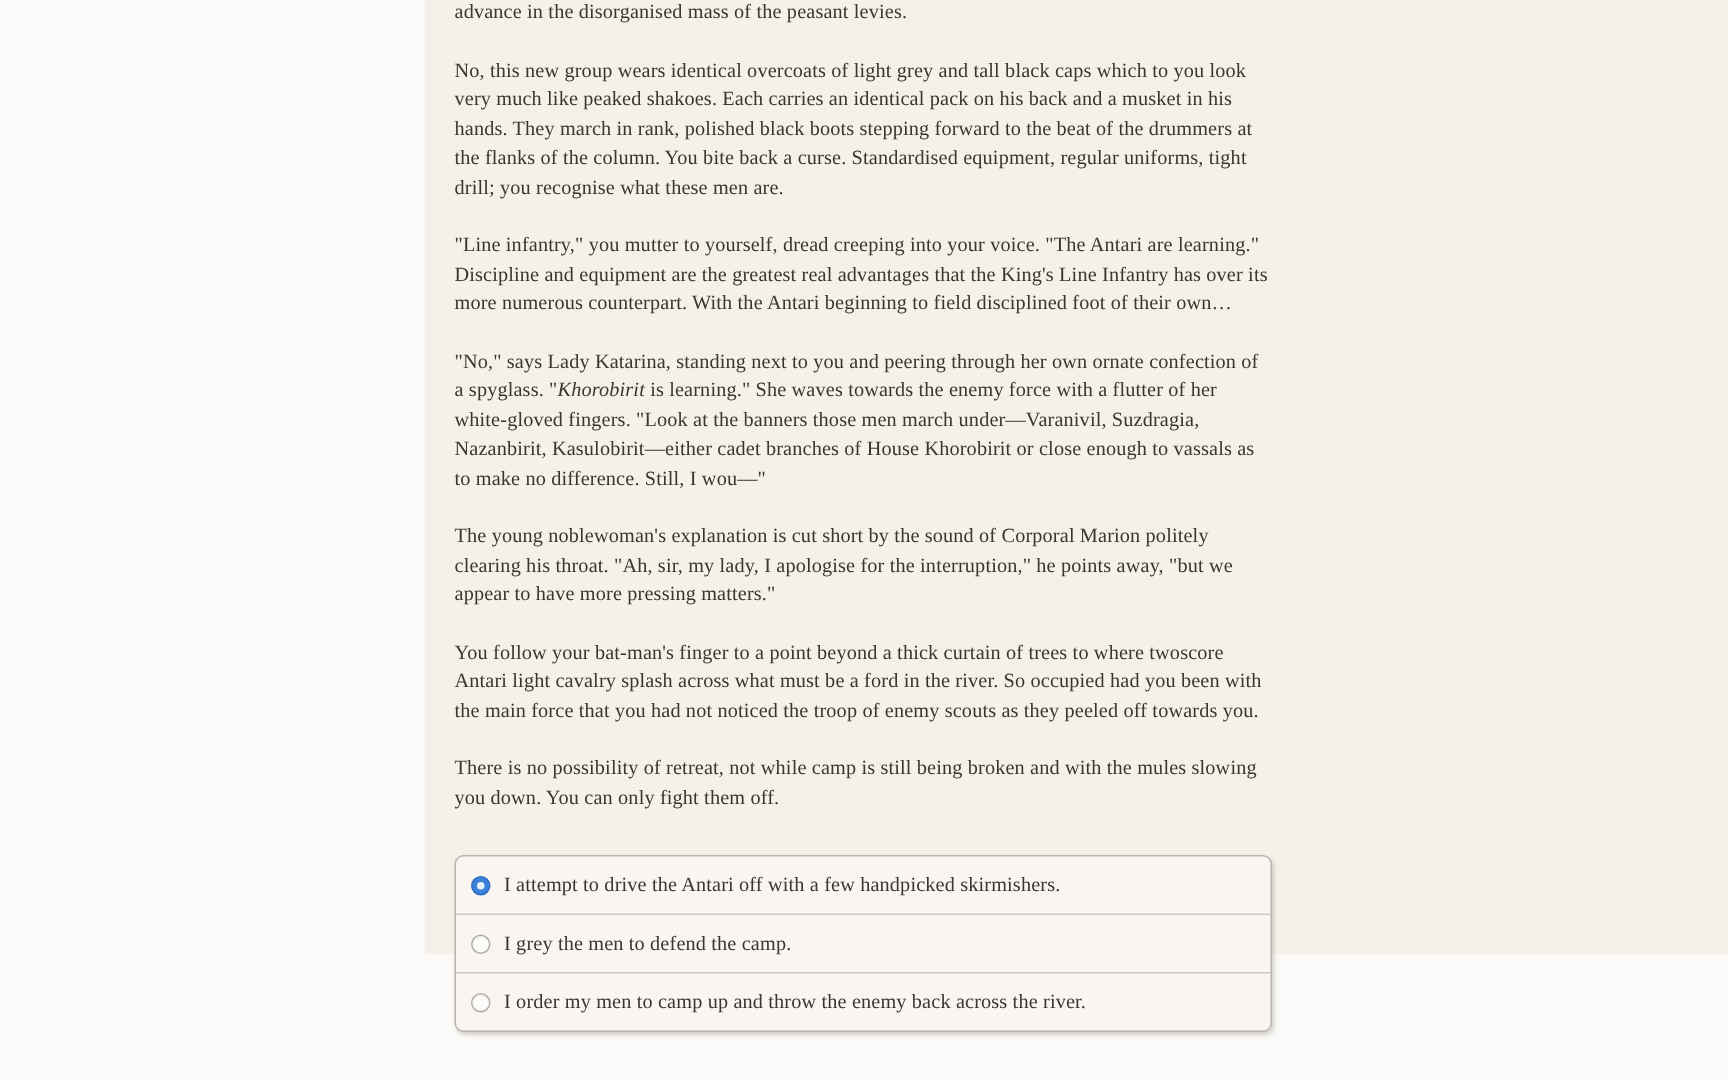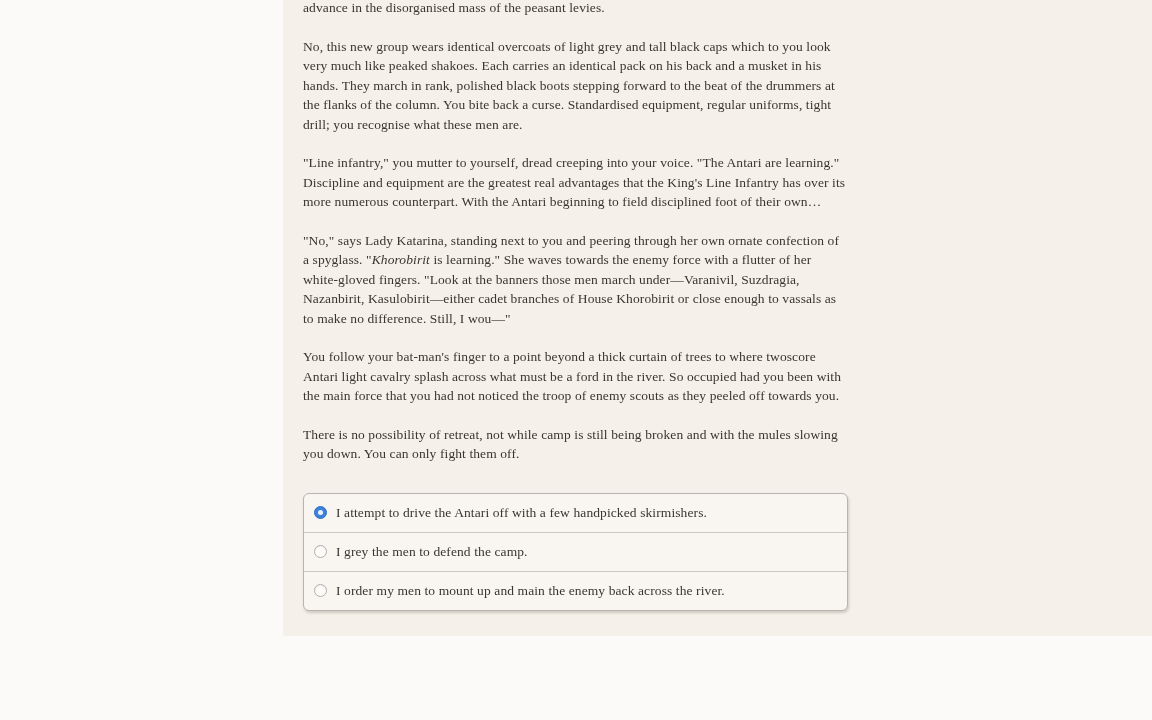--- a/index.html
+++ b/index.html
@@ -93,31 +93,32 @@
 </head>
 <body>
 
 <div class="page">
   <div class="content">
     <div class="story" id="story">
         <p><span>advance in the disorganised mass of the peasant levies.</span></p>
         <p><span>No, this new group wears identical overcoats of light grey and tall black caps which to you look very much like peaked shakoes. Each carries an identical pack on his back and a musket in his hands. They march in rank, polished black boots stepping forward to the beat of the drummers at the flanks of the column. You bite back a curse. Standardised equipment, regular uniforms, tight drill; you recognise what these men are.</span></p>
         <p><span>"Line infantry," you mutter to yourself, dread creeping into your voice. "The Antari are learning." Discipline and equipment are the greatest real advantages that the King's Line Infantry has over its more numerous counterpart. With the Antari beginning to field disciplined foot of their own…</span></p>
         <p><span>"No," says Lady Katarina, standing next to you and peering through her own ornate confection of a spyglass. "</span><em>Khorobirit</em><span> is learning." She waves towards the enemy force with a flutter of her white-gloved fingers. "Look at the banners those men march under—Varanivil, Suzdragia, Nazanbirit, Kasulobirit—either cadet branches of House Khorobirit or close enough to vassals as to make no difference. Still, I wou—"</span></p>
+        <p><span>The young noblewoman's explanation is cut short by the sound of Corporal Marion politely clearing his throat. "Ah, sir, my lady, I apologise for the interruption," he points away, "but we appear to have more pressing matters."</span></p>
         <p><span>You follow your bat-man's finger to a point beyond a thick curtain of trees to where twoscore Antari light cavalry splash across what must be a ford in the river. So occupied had you been with the main force that you had not noticed the troop of enemy scouts as they peeled off towards you.</span></p>
         <p><span>There is no possibility of retreat, not while camp is still being broken and with the mules slowing you down. You can only fight them off.</span></p>
       </div>
     <div class="choice-group" id="choices">
         <div class="choice-option">
           <span class="radio selected"></span>
           <span class="choice-label">I attempt to drive the Antari off with a few handpicked skirmishers.</span>
         </div>
         <div class="choice-option">
           <span class="radio"></span>
           <span class="choice-label">I grey the men to defend the camp.</span>
         </div>
         <div class="choice-option">
           <span class="radio"></span>
-          <span class="choice-label">I order my men to mount up and main the enemy back across the river.</span>
+          <span class="choice-label">I order my men to camp up and throw the enemy back across the river.</span>
         </div>
       </div>
   </div>
 </div>
 
 </body></html>

